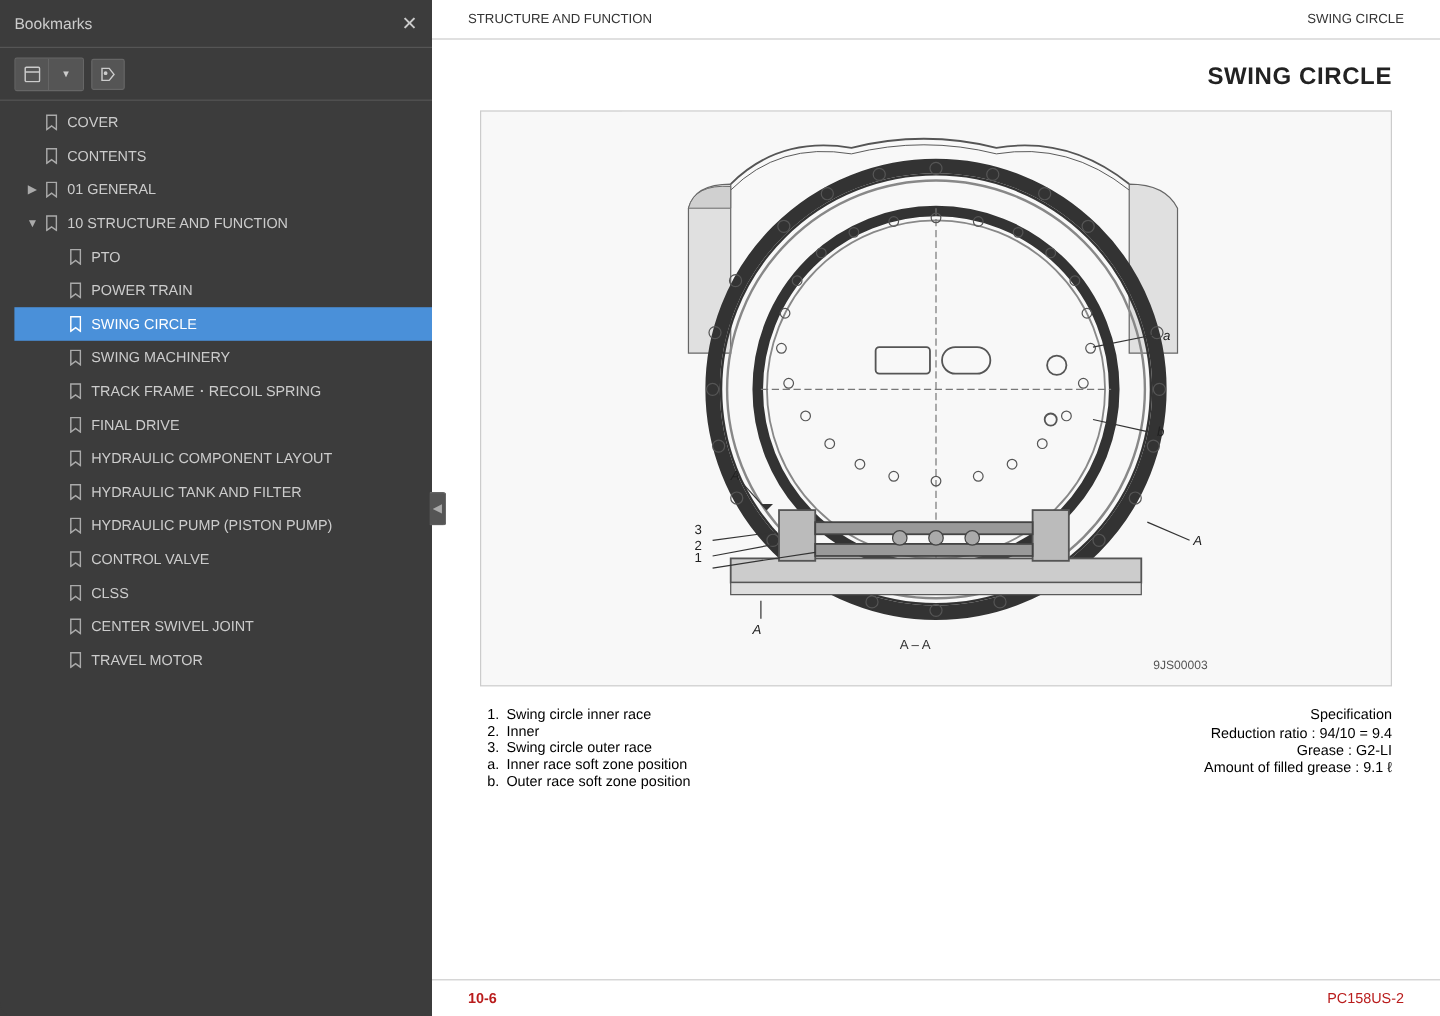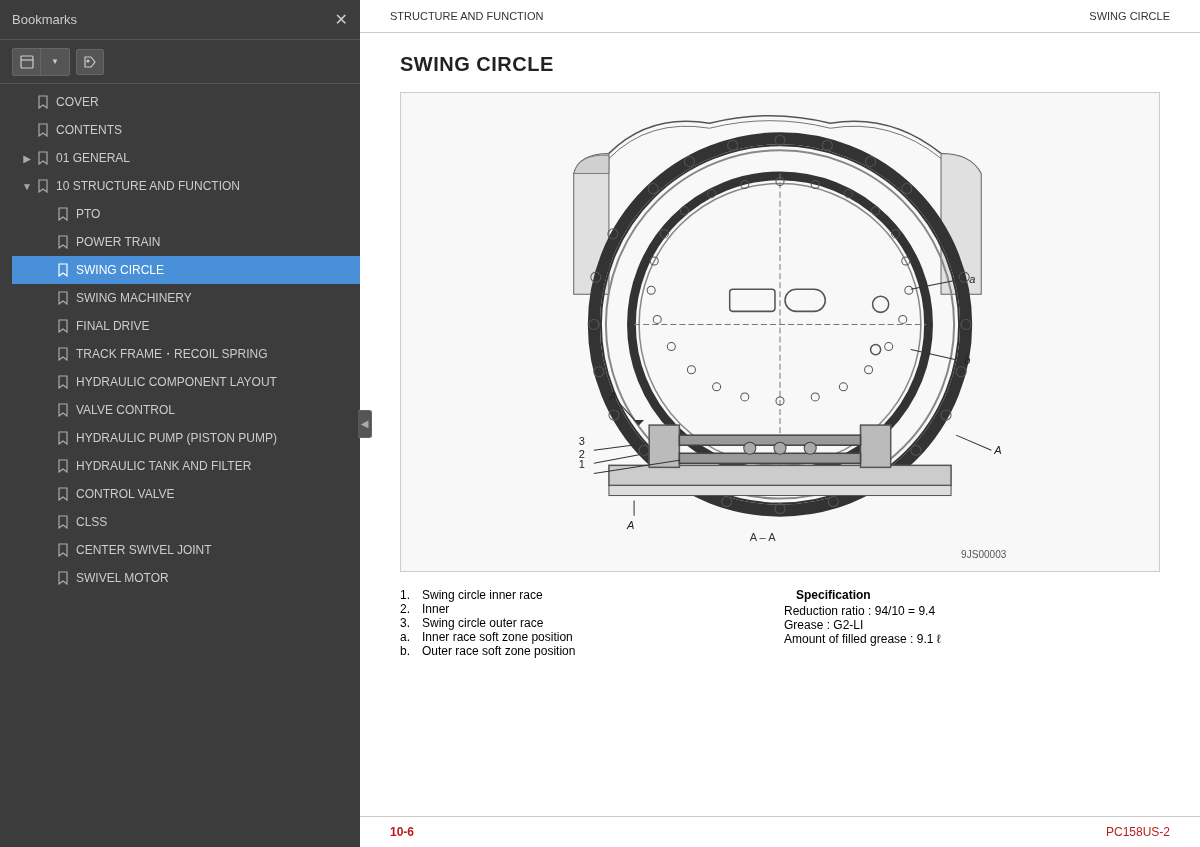--- a/index.html
+++ b/index.html
@@ -154,20 +154,21 @@
       font-size: 10px;
     }
 
     
     #main {
       flex: 1;
       background: #fff;
       display: flex;
       flex-direction: column;
       overflow: hidden;
+      text-align: right;
     }
 
     #doc-header {
       display: flex;
       justify-content: space-between;
       align-items: center;
       padding: 10px 30px;
       border-bottom: 1px solid #ccc;
       font-size: 11px;
       color: #333;
@@ -334,74 +335,65 @@
         </span>
         <span>SWING MACHINERY</span>
       </div>
       <div class="bookmark-item indent-1">
         <span class="chevron"></span>
         <span class="bookmark-icon">
           <svg viewBox="0 0 10 14" width="10" height="14" fill="none" stroke="#aaa" stroke-width="1.2">
             <path d="M1 1 L9 1 L9 13 L5 10 L1 13 Z"></path>
           </svg>
         </span>
+        <span>TRACK FRAME・RECOIL SPRING</span>
+      </div>
+      <div class="bookmark-item indent-1">
+        <span class="chevron"></span>
+        <span class="bookmark-icon">
+          <svg viewBox="0 0 10 14" width="10" height="14" fill="none" stroke="#aaa" stroke-width="1.2">
+            <path d="M1 1 L9 1 L9 13 L5 10 L1 13 Z"></path>
+          </svg>
+        </span>
         <span>FINAL DRIVE</span>
       </div>
       <div class="bookmark-item indent-1">
         <span class="chevron"></span>
         <span class="bookmark-icon">
           <svg viewBox="0 0 10 14" width="10" height="14" fill="none" stroke="#aaa" stroke-width="1.2">
             <path d="M1 1 L9 1 L9 13 L5 10 L1 13 Z"></path>
           </svg>
         </span>
-        <span>TRACK FRAME・RECOIL SPRING</span>
-      </div>
-      <div class="bookmark-item indent-1">
-        <span class="chevron"></span>
-        <span class="bookmark-icon">
-          <svg viewBox="0 0 10 14" width="10" height="14" fill="none" stroke="#aaa" stroke-width="1.2">
-            <path d="M1 1 L9 1 L9 13 L5 10 L1 13 Z"></path>
-          </svg>
-        </span>
         <span>HYDRAULIC COMPONENT LAYOUT</span>
       </div>
       <div class="bookmark-item indent-1">
         <span class="chevron"></span>
         <span class="bookmark-icon">
           <svg viewBox="0 0 10 14" width="10" height="14" fill="none" stroke="#aaa" stroke-width="1.2">
             <path d="M1 1 L9 1 L9 13 L5 10 L1 13 Z"></path>
           </svg>
         </span>
-        <span>VALVE CONTROL</span>
+        <span>HYDRAULIC TANK AND FILTER</span>
       </div>
       <div class="bookmark-item indent-1">
         <span class="chevron"></span>
         <span class="bookmark-icon">
           <svg viewBox="0 0 10 14" width="10" height="14" fill="none" stroke="#aaa" stroke-width="1.2">
             <path d="M1 1 L9 1 L9 13 L5 10 L1 13 Z"></path>
           </svg>
         </span>
         <span>HYDRAULIC PUMP (PISTON PUMP)</span>
       </div>
       <div class="bookmark-item indent-1">
         <span class="chevron"></span>
         <span class="bookmark-icon">
           <svg viewBox="0 0 10 14" width="10" height="14" fill="none" stroke="#aaa" stroke-width="1.2">
             <path d="M1 1 L9 1 L9 13 L5 10 L1 13 Z"></path>
           </svg>
         </span>
-        <span>HYDRAULIC TANK AND FILTER</span>
-      </div>
-      <div class="bookmark-item indent-1">
-        <span class="chevron"></span>
-        <span class="bookmark-icon">
-          <svg viewBox="0 0 10 14" width="10" height="14" fill="none" stroke="#aaa" stroke-width="1.2">
-            <path d="M1 1 L9 1 L9 13 L5 10 L1 13 Z"></path>
-          </svg>
-        </span>
         <span>CONTROL VALVE</span>
       </div>
       <div class="bookmark-item indent-1">
         <span class="chevron"></span>
         <span class="bookmark-icon">
           <svg viewBox="0 0 10 14" width="10" height="14" fill="none" stroke="#aaa" stroke-width="1.2">
             <path d="M1 1 L9 1 L9 13 L5 10 L1 13 Z"></path>
           </svg>
         </span>
         <span>CLSS</span>
@@ -415,21 +407,21 @@
         </span>
         <span>CENTER SWIVEL JOINT</span>
       </div>
       <div class="bookmark-item indent-1">
         <span class="chevron"></span>
         <span class="bookmark-icon">
           <svg viewBox="0 0 10 14" width="10" height="14" fill="none" stroke="#aaa" stroke-width="1.2">
             <path d="M1 1 L9 1 L9 13 L5 10 L1 13 Z"></path>
           </svg>
         </span>
-        <span>SWIVEL MOTOR</span>
+        <span>TRAVEL MOTOR</span>
       </div>
     </div>
 
   <div id="collapse-arrow">◀</div>
 </div>
 
 <div id="main">
 
   <div id="doc-header">
     <span>STRUCTURE AND FUNCTION</span>
@@ -594,21 +586,21 @@
             <span>Inner race soft zone position</span>
           </div>
           <div class="part-item">
             <span class="part-num">b.</span>
             <span>Outer race soft zone position</span>
           </div>
         </div>
 
       <div>
 
-      <div style="font-weight: bold; margin-bottom: 2px; margin-left: 12px;">Specification</div>
+      <div style="font-weight: normal; margin-bottom: 2px; margin-left: 12px;">Specification</div>
           <div class="spec-line">Reduction ratio : 94/10 = 9.4</div>
           <div class="spec-line">Grease : G2-LI</div>
           <div class="spec-line">Amount of filled grease : 9.1 ℓ</div>
         </div>
     </div>
   </div>
 
   <div id="doc-footer">
     <span class="footer-page">10-6</span>
     <span>PC158US-2</span>

